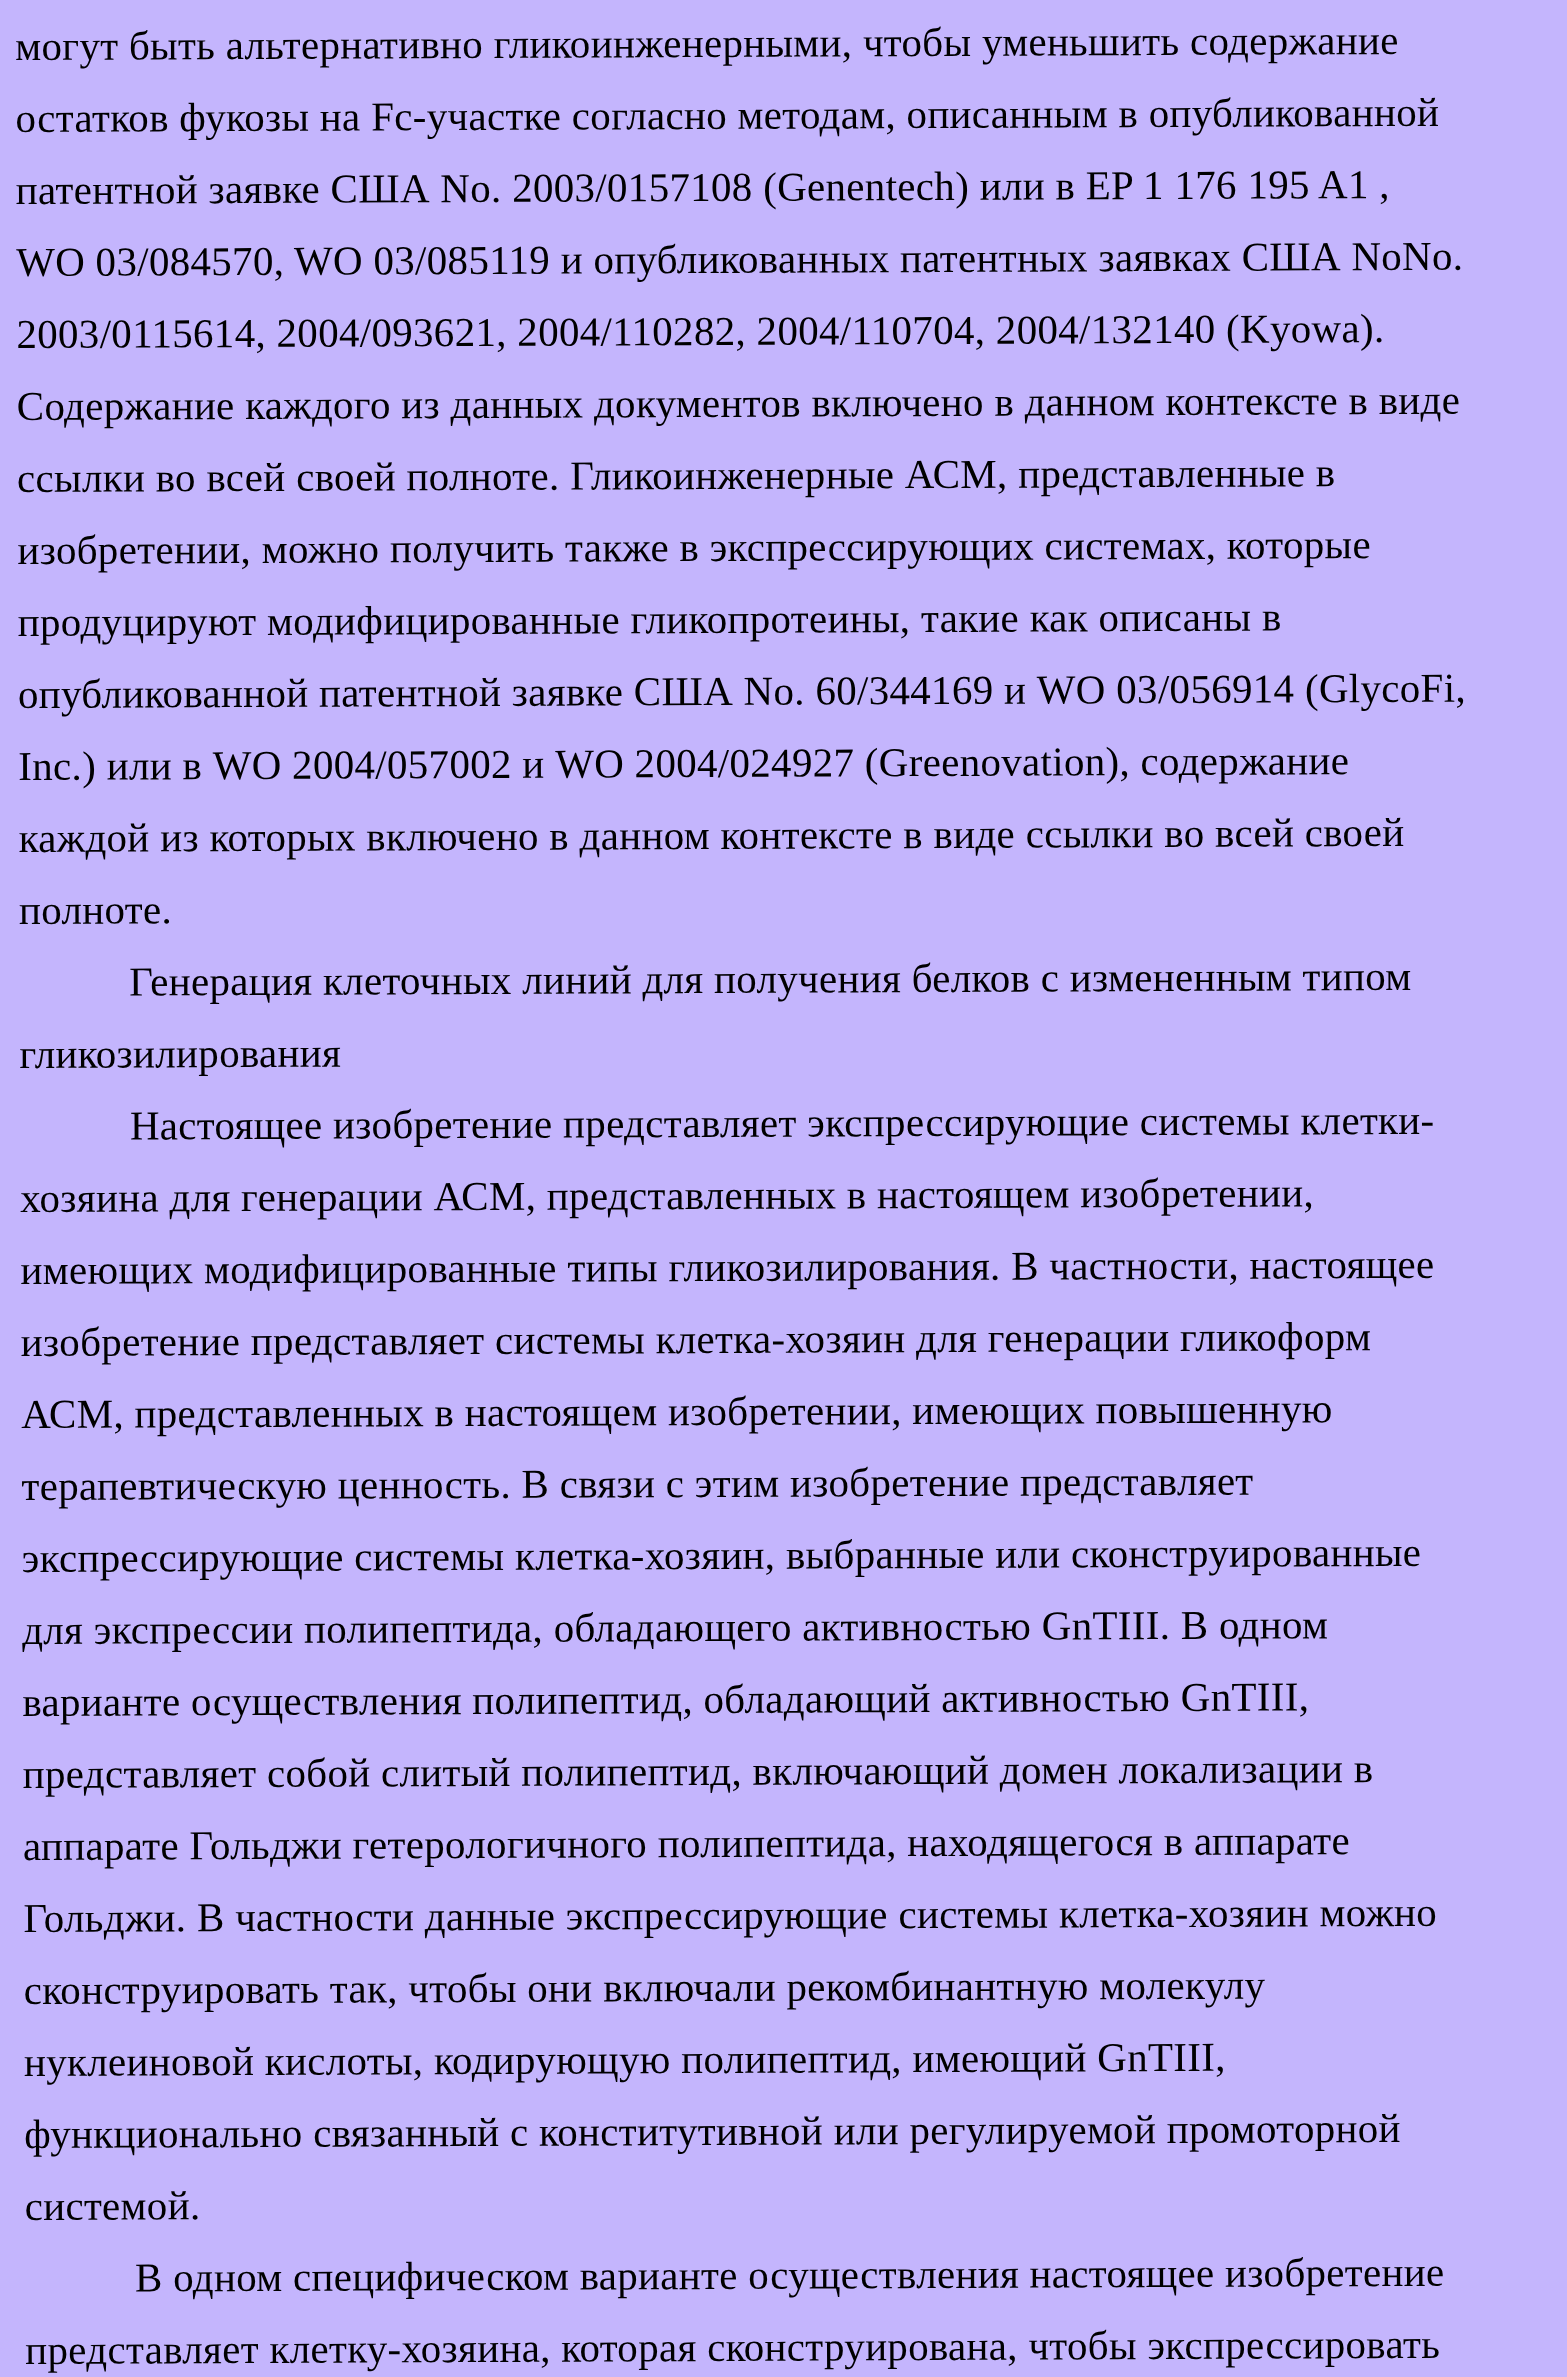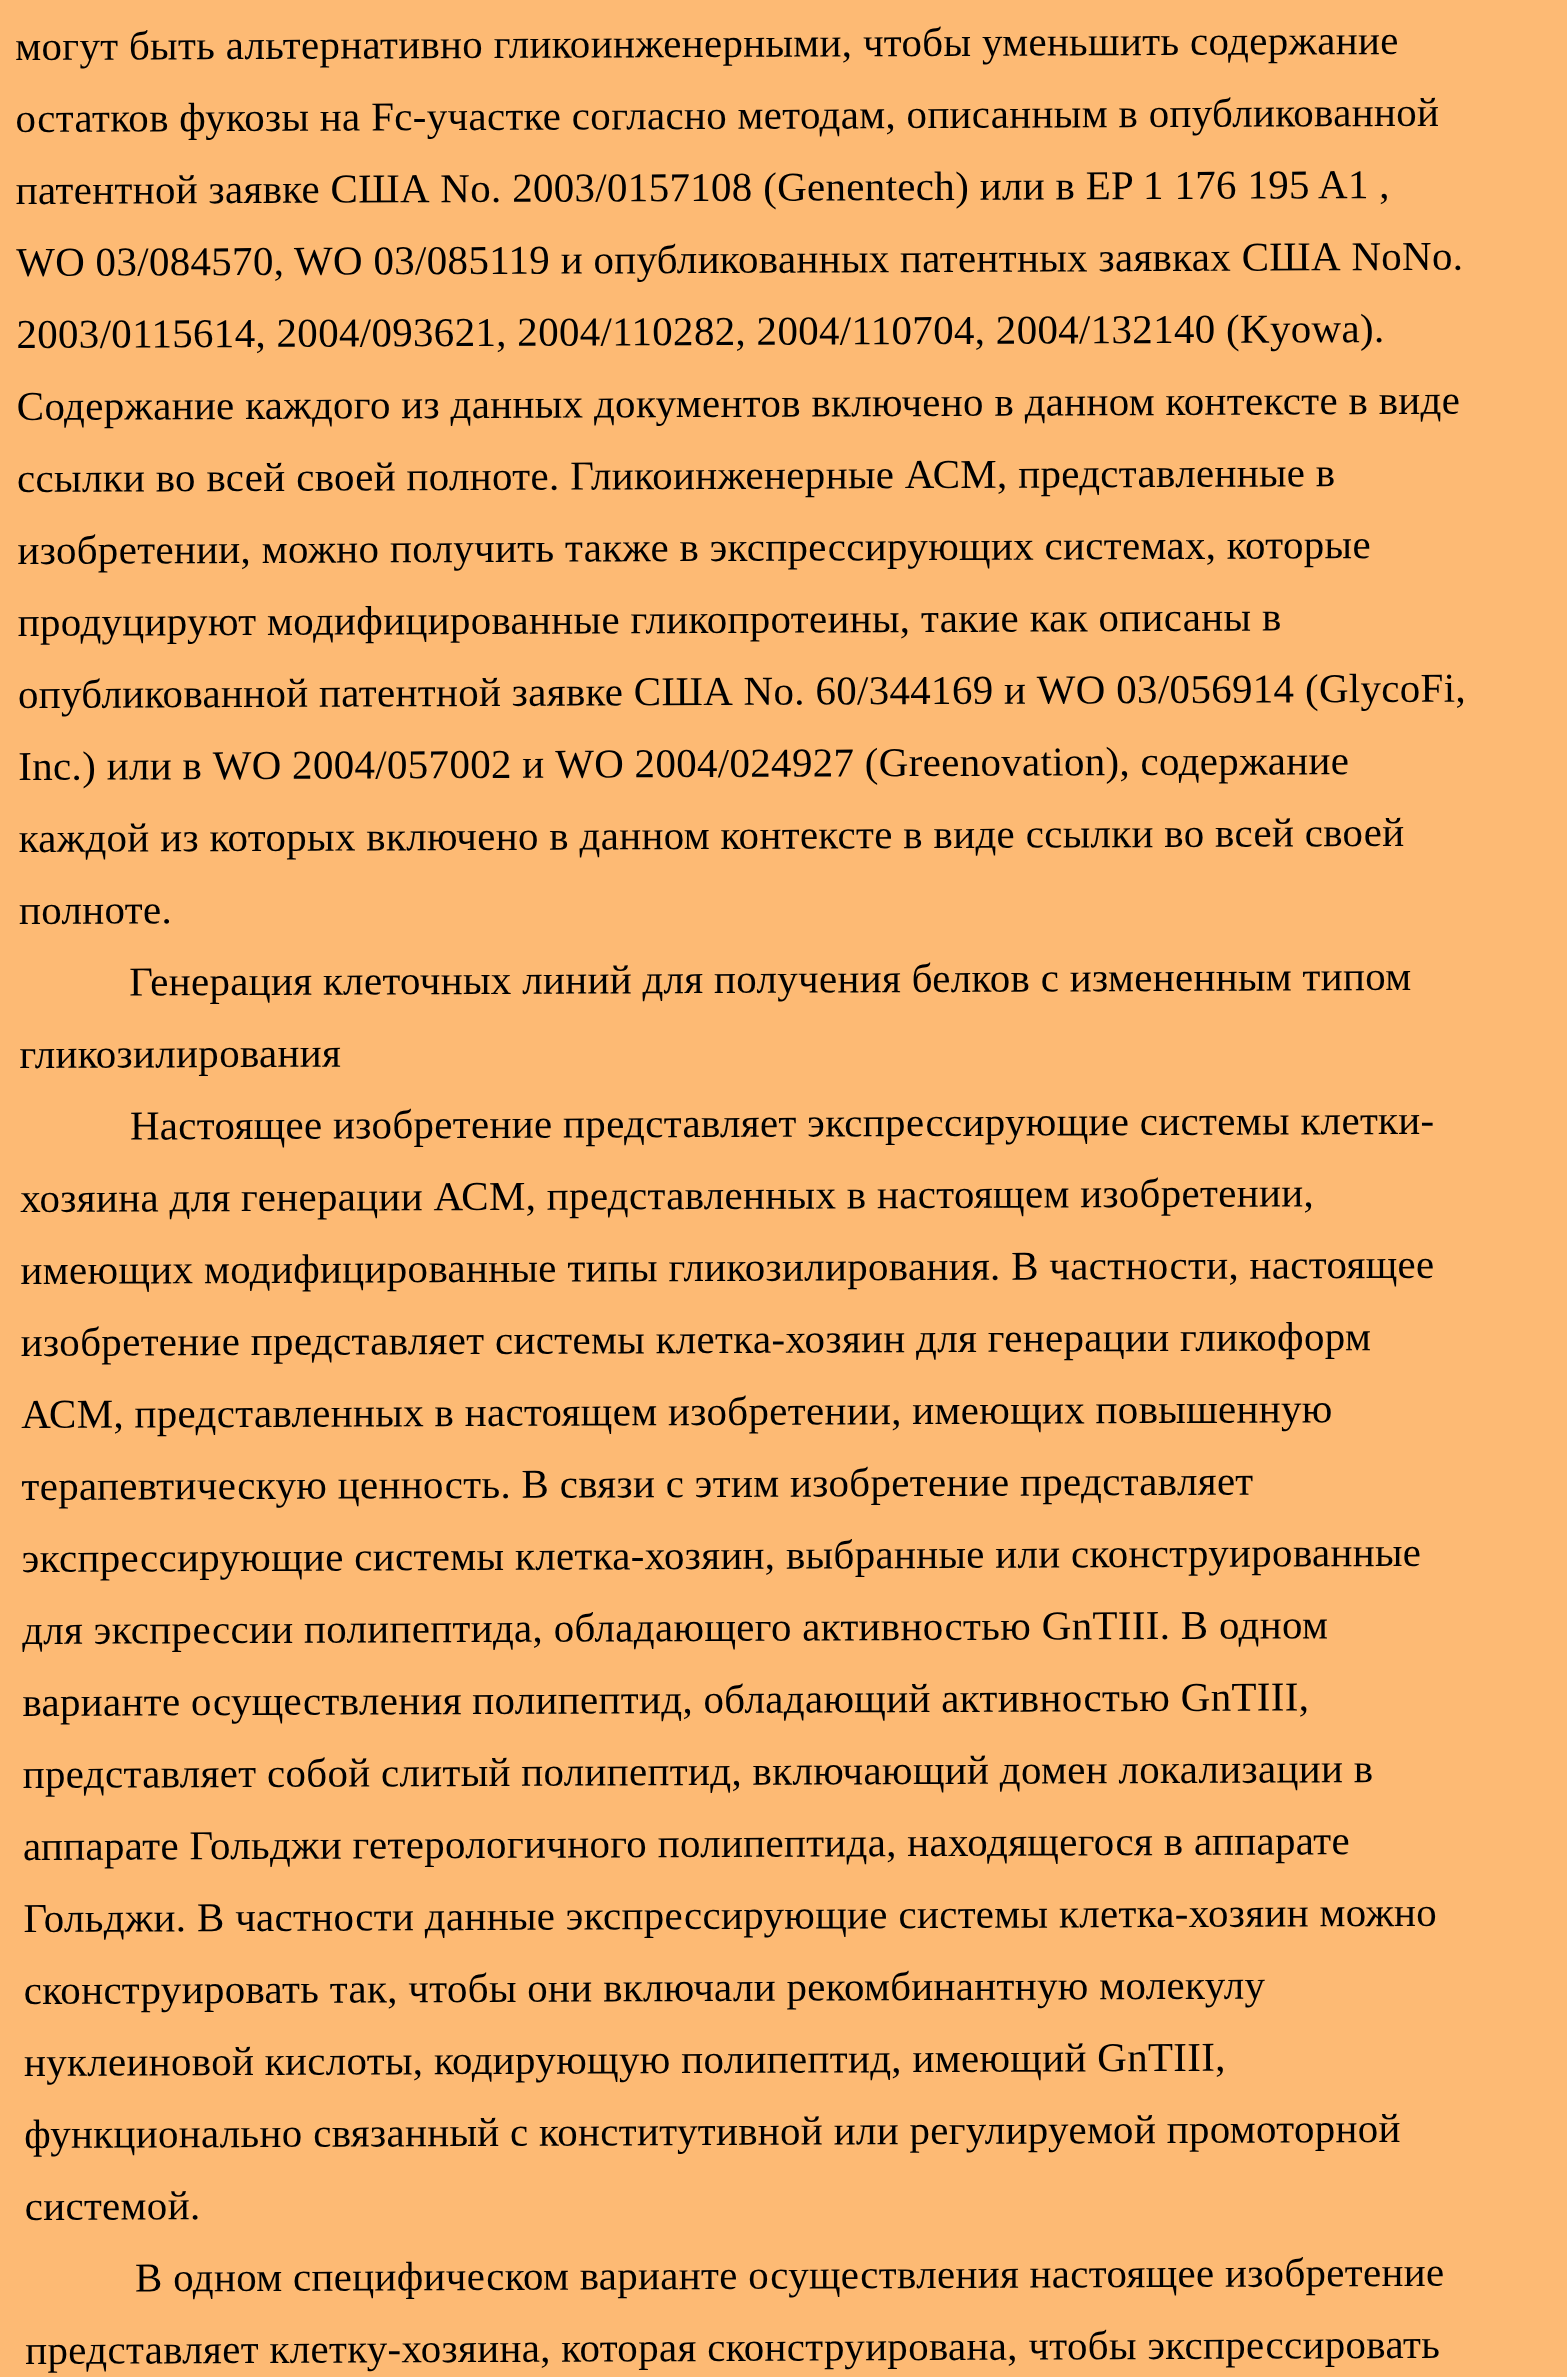--- a/index.html
+++ b/index.html
@@ -12,21 +12,21 @@
     height: 2377px;
     overflow: hidden;
     font-family: "Liberation Serif", "DejaVu Serif", serif;
     color: #000000;
   }
   .page {
     width: 1567px;
     height: 2377px;
     box-sizing: border-box;
     padding: 10.2px 12px 0 15.2px;
-    background: #fdba74;
+    background: #c4b5fd;
   }
   .textblock {
     transform: rotate(-0.25deg);
     transform-origin: 0 0;
   }
   .line {
     font-size: 41px;
     line-height: 72px;
     height: 72px;
     white-space: nowrap;

